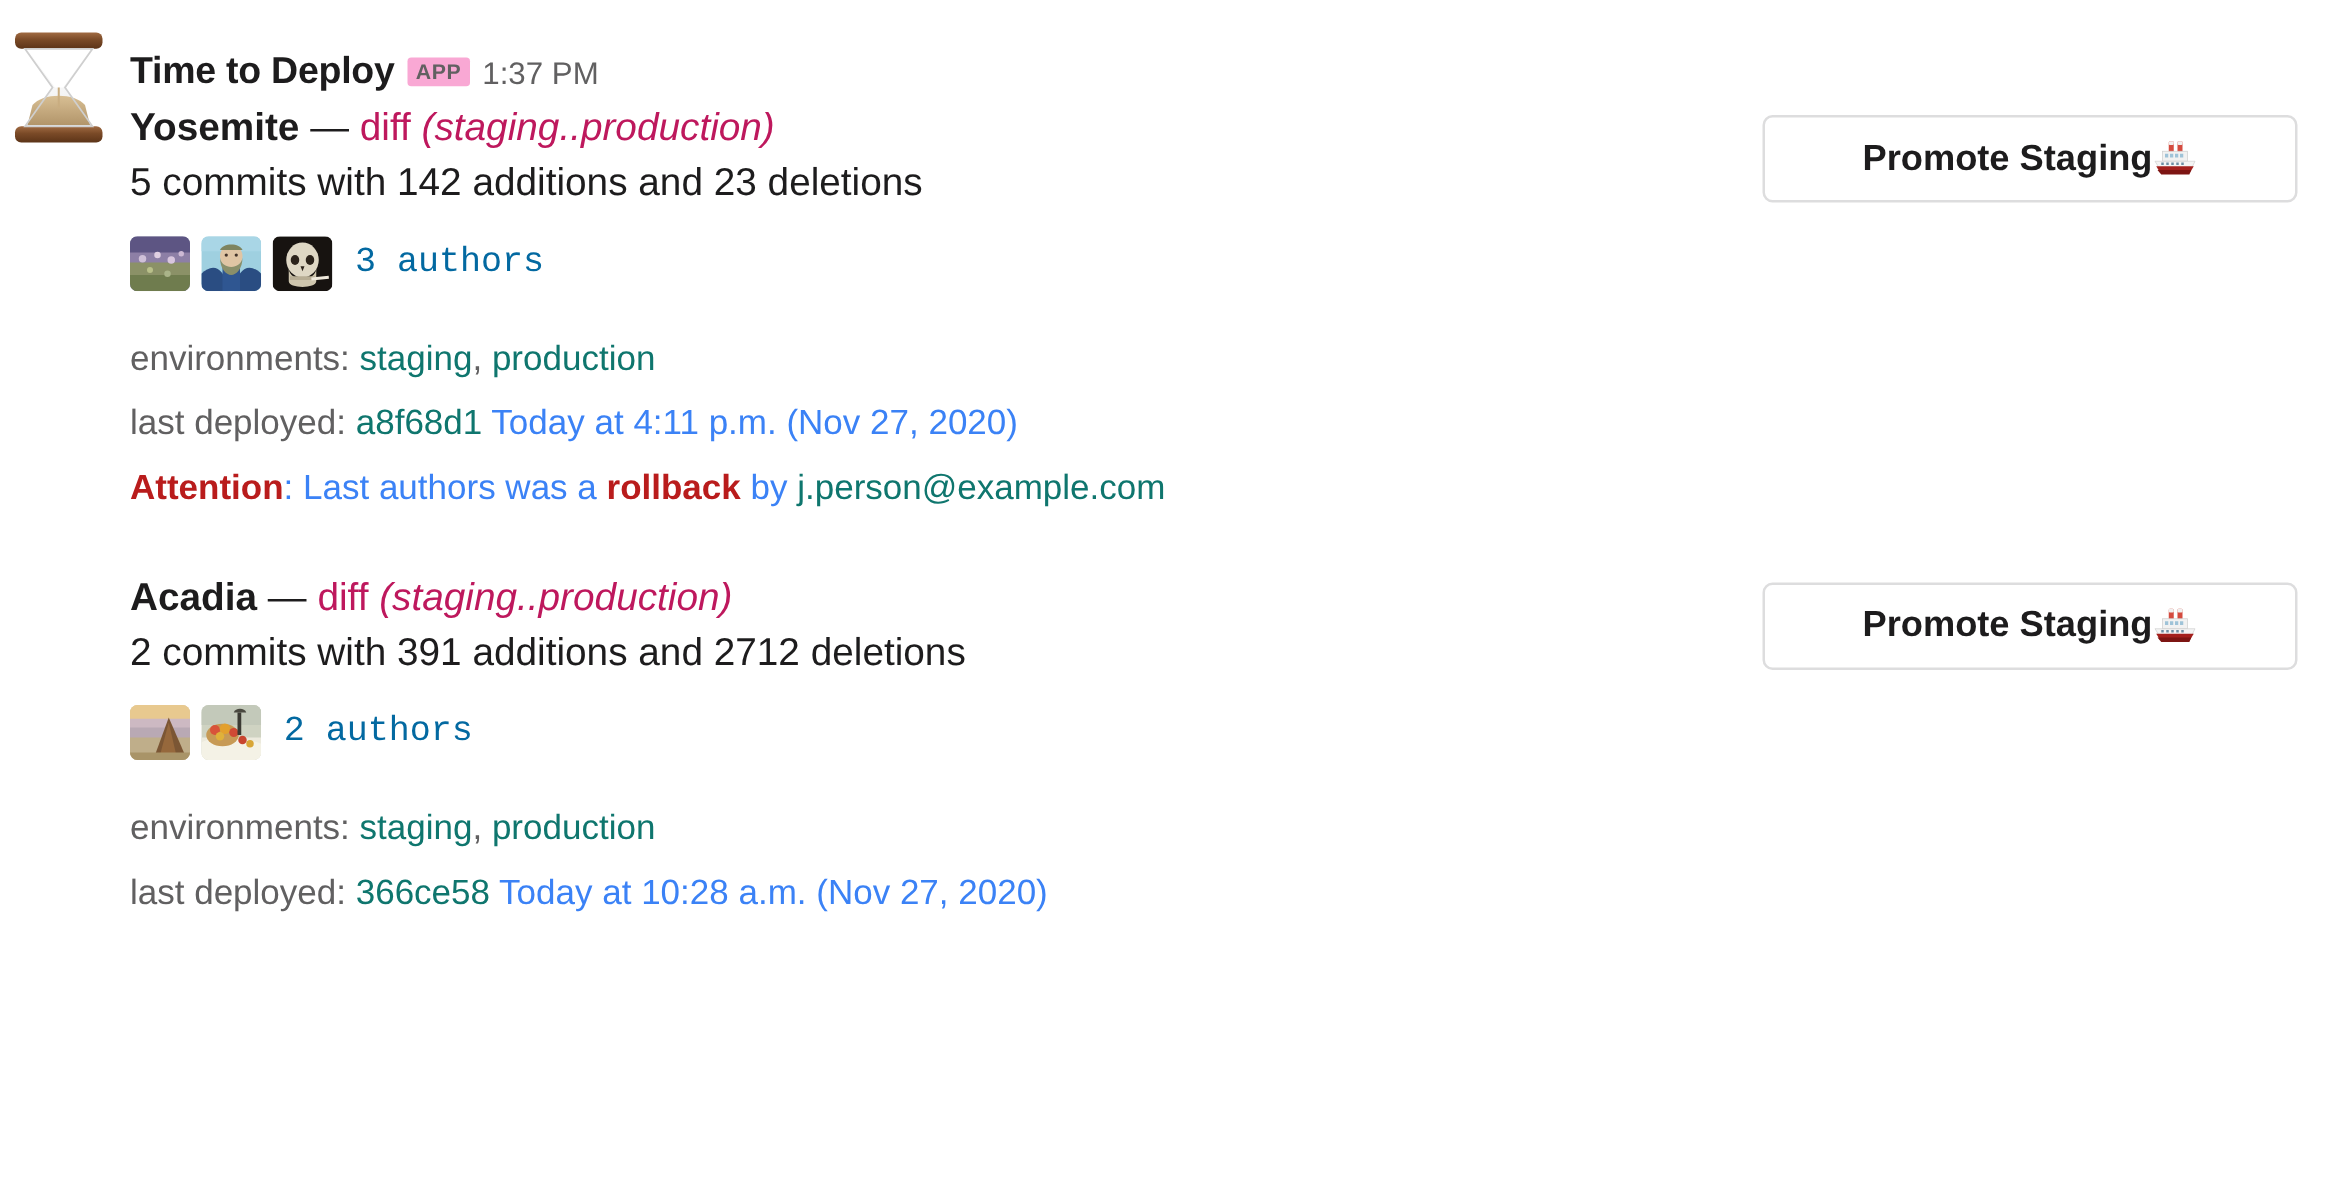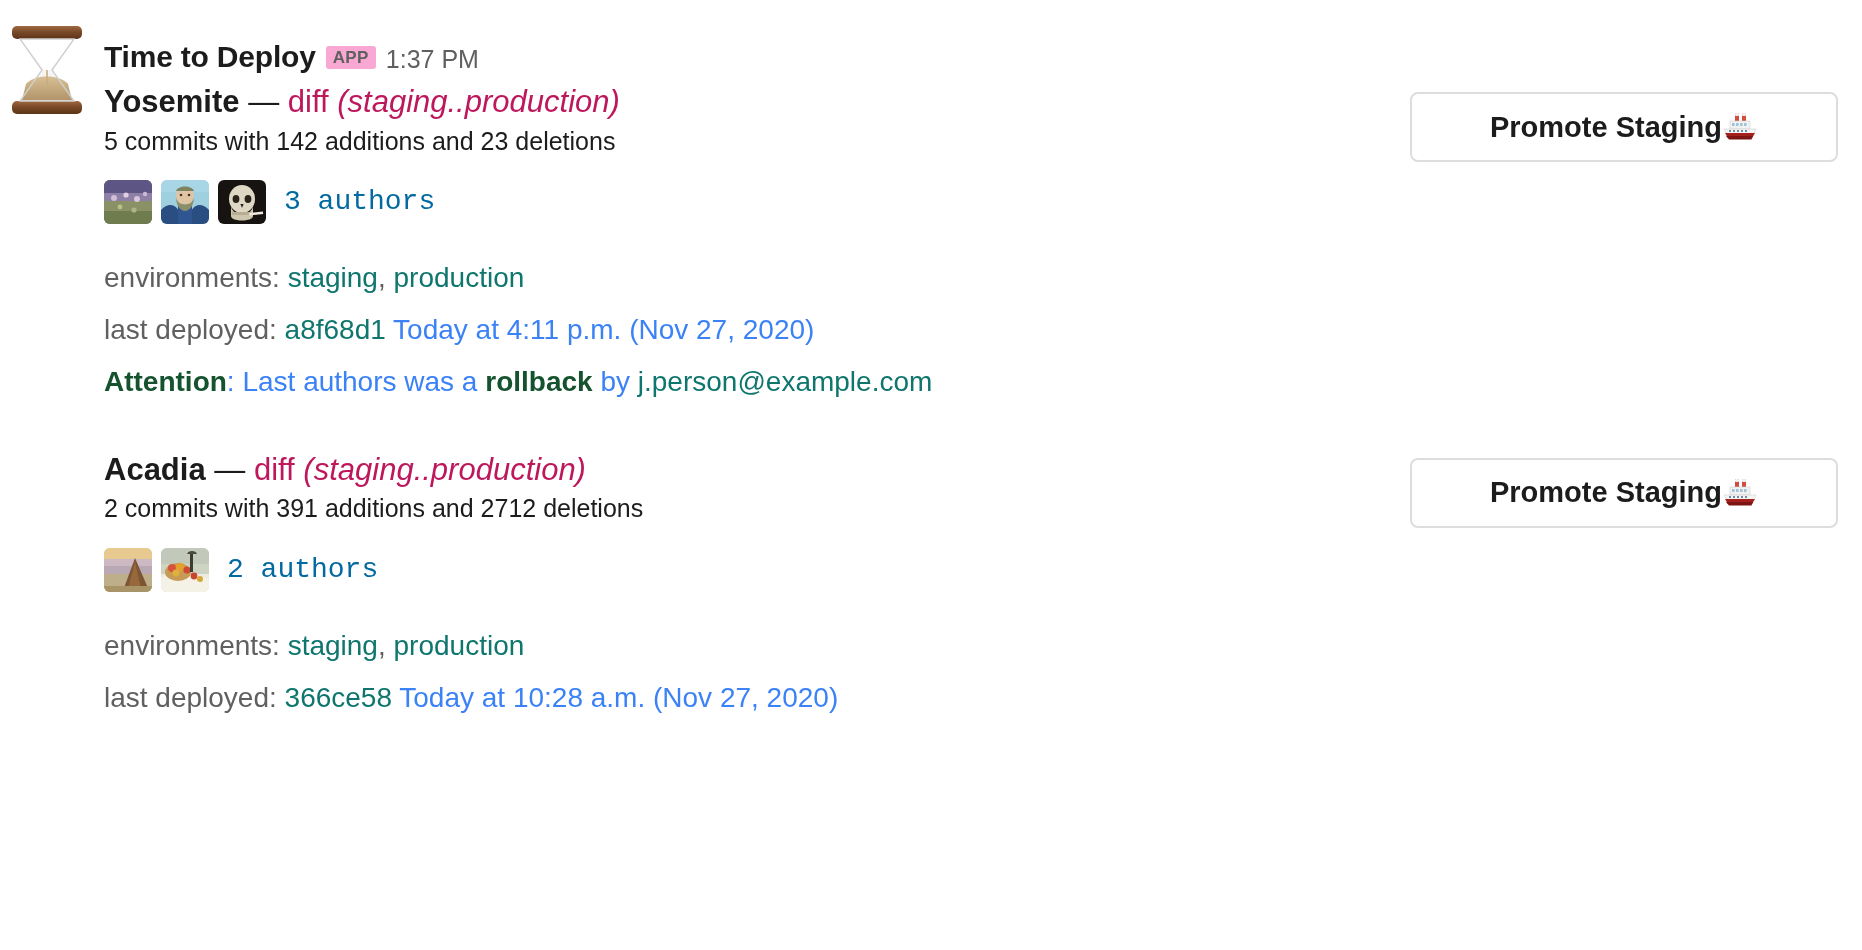--- a/index.html
+++ b/index.html
@@ -116,21 +116,21 @@
   .att-title .difflink {
     color: #be185d;
     font-weight: 400;
     text-align: center;
   }
   .att-title .difflink .paren {
     font-style: italic;
   }
 
   .att-summary {
-    font-size: 25px;
+    font-size: 31px;
     line-height: 1.35;
     color: #1d1c1d;
     margin-top: 3px;
     white-space: nowrap;
   }
 
   
   .authors-row {
     display: flex;
     align-items: center;
@@ -169,21 +169,21 @@
     white-space: nowrap;
   }
   .meta-line .link {
     color: #0f766e;
   }
   .meta-line .plain-dark {
     color: #3b82f6;
   }
   .meta-line .bold {
     font-weight: 700;
-    color: #14532d;
+    color: #b91c1c;
   }
 
   
   .action-btn {
     position: absolute;
     right: 4px;
     display: flex;
     align-items: center;
     justify-content: center;
     box-sizing: border-box;

